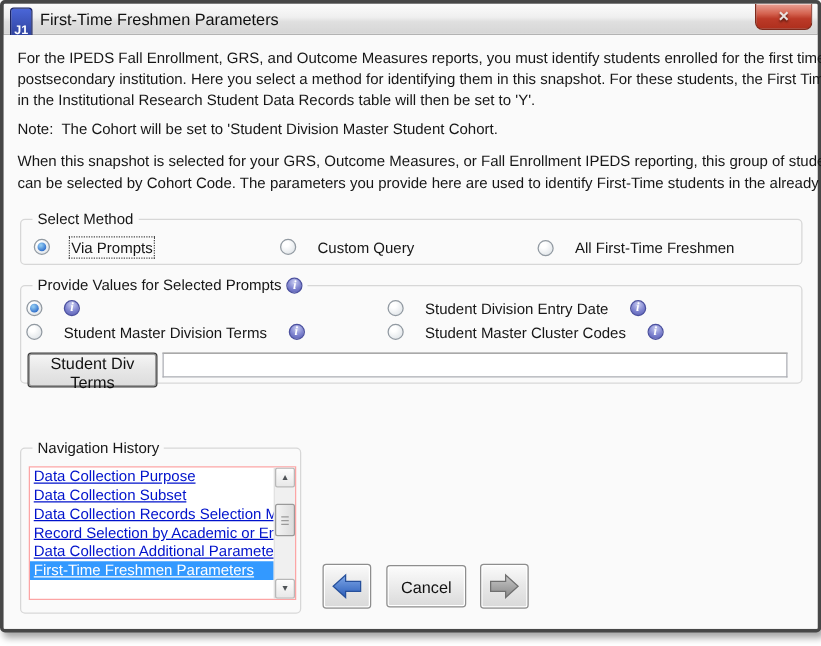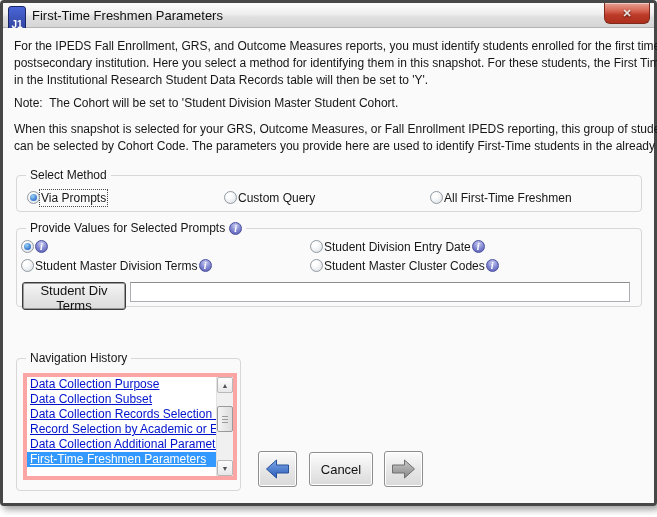--- a/index.html
+++ b/index.html
@@ -68,21 +68,21 @@
     background:#fafafa; padding:0 4px;
     font-size:12px; color:#161616;
     display:flex; align-items:center; gap:4px;
     white-space:nowrap;
   }
   #group-select  { left:13px; top:147px; width:626px; height:37px; }
   #group-prompts { left:13px; top:200px; width:626px; height:79px; }
   #group-nav     { left:13px; top:330px; width:225px; height:133px; }
   
   .radio-item {
-    position:absolute; display:flex; align-items:center; gap:1px;
+    position:absolute; display:flex; align-items:center; gap:17px;
     height:15px; cursor:default;
   }
   .radio {
     position:relative; width:13px; height:13px; border-radius:50%;
     border:1px solid #9199a1;
     background:radial-gradient(circle at 35% 30%, #ffffff 20%, #dfe4e8 85%);
     flex:0 0 auto;
   }
   .radio.checked::after {
     content:""; position:absolute; left:2px; top:2px; right:2px; bottom:2px;
@@ -97,21 +97,21 @@
     background:radial-gradient(circle at 50% 25%, #c3c7ee 5%, #7e83cf 55%, #565baf 100%);
     border:1px solid #4b509e;
     color:#ffffff; font-family:"Liberation Serif", serif;
     font-style:italic; font-weight:bold; font-size:10px;
     display:inline-flex; align-items:center; justify-content:center;
     flex:0 0 auto; cursor:pointer;
   }
   
   #rm0 { left:24px; top:162px; }
   #rm1 { left:221px; top:162px; }
-  #rm2 { left:427px; top:162px; }
+  #rm2 { left:427px; top:162px;align-items:flex-end; }
   
   #rp0 { left:18px;  top:211px; }
   #rp1 { left:307px; top:211px; }
   #rp2 { left:18px;  top:230px; }
   #rp3 { left:307px; top:230px;justify-content:space-between; }
   
   .terms-btn {
     position:absolute; left:19px; top:254px; width:104px; height:28px;
     border:1px solid #3c3c3c;
     box-shadow:0 0 0 1px #9b9b9b inset;
@@ -122,21 +122,21 @@
   }
   .terms-field {
     position:absolute; left:127px; top:254px; width:500px; height:20px;
     border:1px solid #abadb3; border-top-color:#8d8d8d;
     background:#fff; font-size:12px; font-family:inherit; padding:0 3px;
   }
   
   .nav-legend-text { font-size:12.5px; }
   .listbox {
     position:absolute; left:20px; top:345px; width:214px; height:107px;
-    border:4px solid #fca5a5; background:#ffffff; overflow:hidden;
+    border:1px solid #fca5a5; background:#ffffff; overflow:hidden;
   }
   .list-items { position:absolute; left:0; top:0; right:17px; bottom:0; }
   .list-item {
     height:15px; line-height:15px; padding-left:3px;
     font-size:12px; color:#0012cc; text-decoration:underline;
     white-space:nowrap; overflow:hidden; cursor:pointer;
   }
   .list-item.selected { background:#3399ff; color:#ffffff; }
   .scrollbar {
     position:absolute; right:0; top:0; bottom:0; width:17px;

